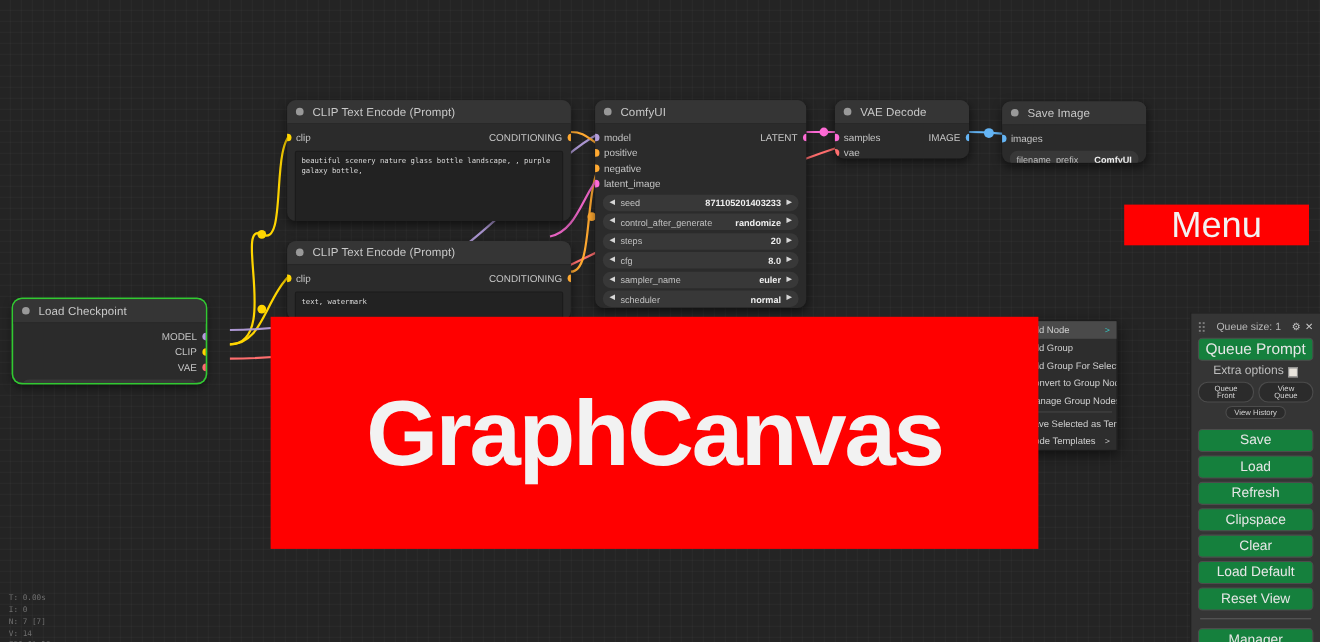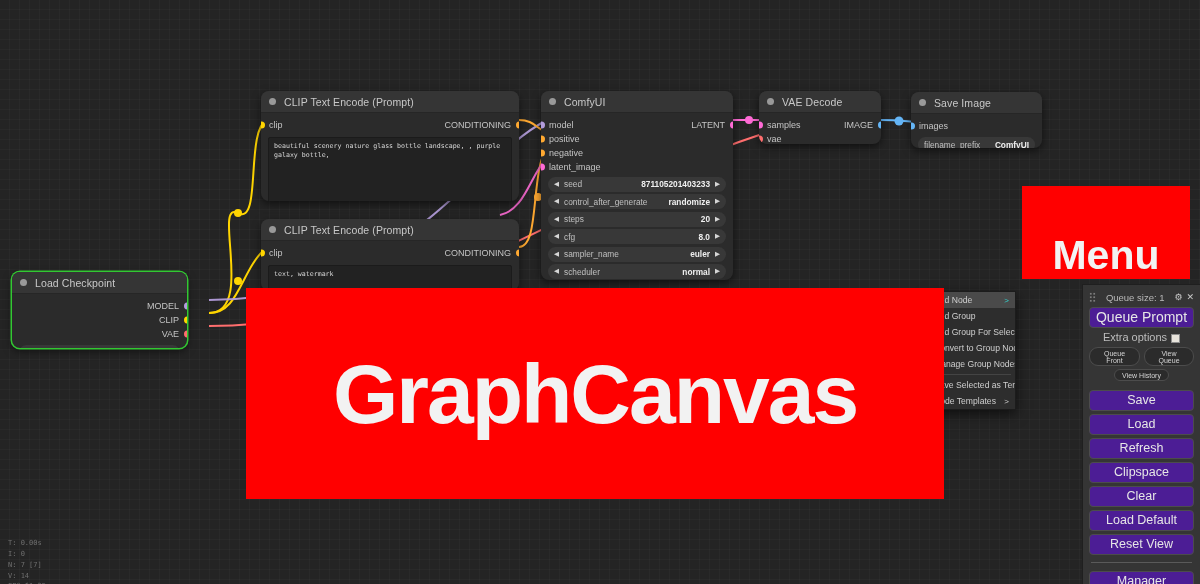--- a/index.html
+++ b/index.html
@@ -126,21 +126,21 @@
   .drag-dots {
     width: 7px; height: 11px; flex: none;
     background-image: radial-gradient(circle, #8a8a8a 0.9px, transparent 1.1px);
     background-size: 3.5px 3.5px;
     opacity: .85;
   }
   .queue-label { font-size: 9.5px; color: #b9b9b9; flex:1; text-align:center; }
   .icon-btn { font-size: 9px; color: #c9c9c9; line-height:1; }
   .btn {
     display: block; width: 100%;
-    background: #4c1d95;
+    background: #15803d;
     border: 1px solid #4c4c4c;
     border-radius: 4px;
     color: #e6e6e6;
     font-size: 12.5px;
     text-align: center;
     padding: 2px 0 3px 0;
     margin-bottom: 3px;
     font-family: "Liberation Sans", sans-serif;
   }
   .btn.big { font-size: 14px; padding: 1px 0 2px 0; }
@@ -157,22 +157,22 @@
   .divider { height:1px; background:#5a5a5a; margin: 7px 2px 8px 2px; }
 
   
   .anno { position: absolute; background: #FF0000; z-index: 10; }
   #anno-menu { left: 1022px; top: 186px; width: 168px; padding: 1px 0 3px 0; text-align:center; }
   #anno-menu .jp {
     color: #f2f2f2; font-size: 30px; font-weight: bold; line-height: 1.02;
     letter-spacing: -1px; white-space: nowrap;
   }
   #anno-menu .en {
-    color: #f2f2f2; font-size: 41px; font-weight: bold; line-height: 1.0;
-    font-family: "Liberation Sans", sans-serif; white-space: nowrap; margin-top: 48px;
+    color: #f2f2f2; font-size: 33px; font-weight: normal; line-height: 1.0;
+    font-family: "Liberation Sans", sans-serif; white-space: nowrap;
   }
   #anno-menu .enwrap { background:#FF0000; display:block; width:130px; margin: 0 auto; }
   #anno-canvas {
     left: 246px; top: 288px; width: 698px; height: 211px;
     display: flex; flex-direction: column; justify-content: center; align-items: center;
   }
   #anno-canvas .jp {
     color: #f2f2f2; font-size: 82px; font-weight: bold; line-height: 0.97;
     letter-spacing: -1px; white-space: nowrap;
   }

